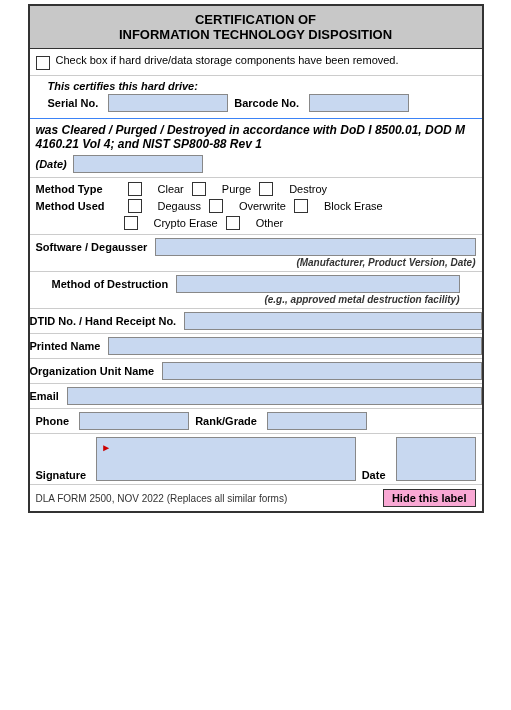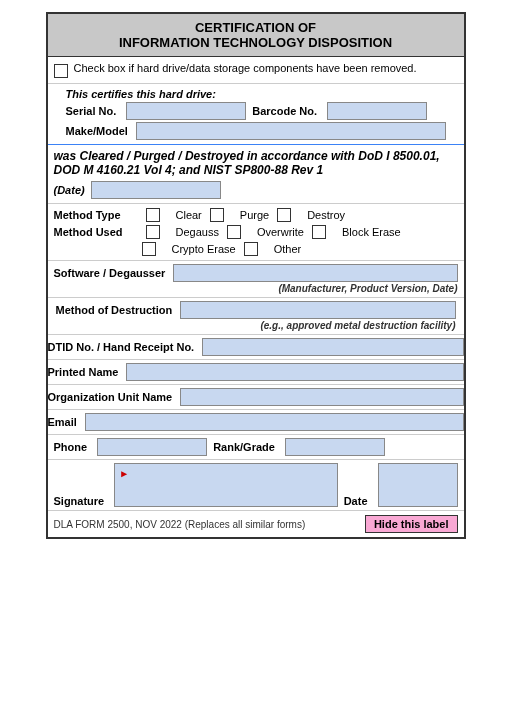--- a/index.html
+++ b/index.html
@@ -5,22 +5,22 @@
     * { box-sizing: border-box; margin: 0; padding: 0; }
     body {
       font-family: Arial, sans-serif;
       font-size: 11px;
       background: #fff;
       width: 511px;
       min-height: 710px;
     }
     .form-container {
       border: 2px solid #333;
-      width: 420px;
-      margin: 12px auto;
+      width: 456px;
+      margin: 4px auto;
       background: #fff;
     }
     .header {
       background: #c8c8c8;
       text-align: center;
       padding: 6px 8px;
       font-weight: bold;
       font-size: 13px;
       border-bottom: 1px solid #333;
     }
@@ -157,21 +157,21 @@
       flex: 1;
     }
     .hint-text {
       font-style: italic;
       font-size: 10px;
       text-align: right;
       color: #333;
       font-weight: bold;
     }
     .destruction-section {
-      padding: 3px 8px;
+      padding: 3px 22px;
       border-bottom: 1px solid #ccc;
     }
     .destruction-row {
       display: flex;
       align-items: center;
       gap: 4px;
       margin-bottom: 1px;
     }
     .destruction-input {
       background: #c8d8f0;
@@ -277,24 +277,20 @@
   </div>
 
   <div class="certifies-section">
     <div class="certifies-label">This certifies this hard drive:</div>
     <div class="serial-row">
       <span class="label">Serial No.</span>
       <div class="serial-input"></div>
       <span class="label">Barcode No.</span>
       <div class="barcode-input"></div>
     </div>
-    <div class="make-row">
-      <span class="label">Make/Model</span>
-      <div class="make-input"></div>
-    </div>
   </div>
 
   <div class="cleared-section">
     <div class="cleared-text">was Cleared / Purged / Destroyed in accordance with DoD I 8500.01, DOD M 4160.21 Vol 4; and NIST SP800-88 Rev 1</div>
     <div class="date-row">
       <span class="date-label">(Date)</span>
       <div class="date-input"></div>
     </div>
   </div>
 

